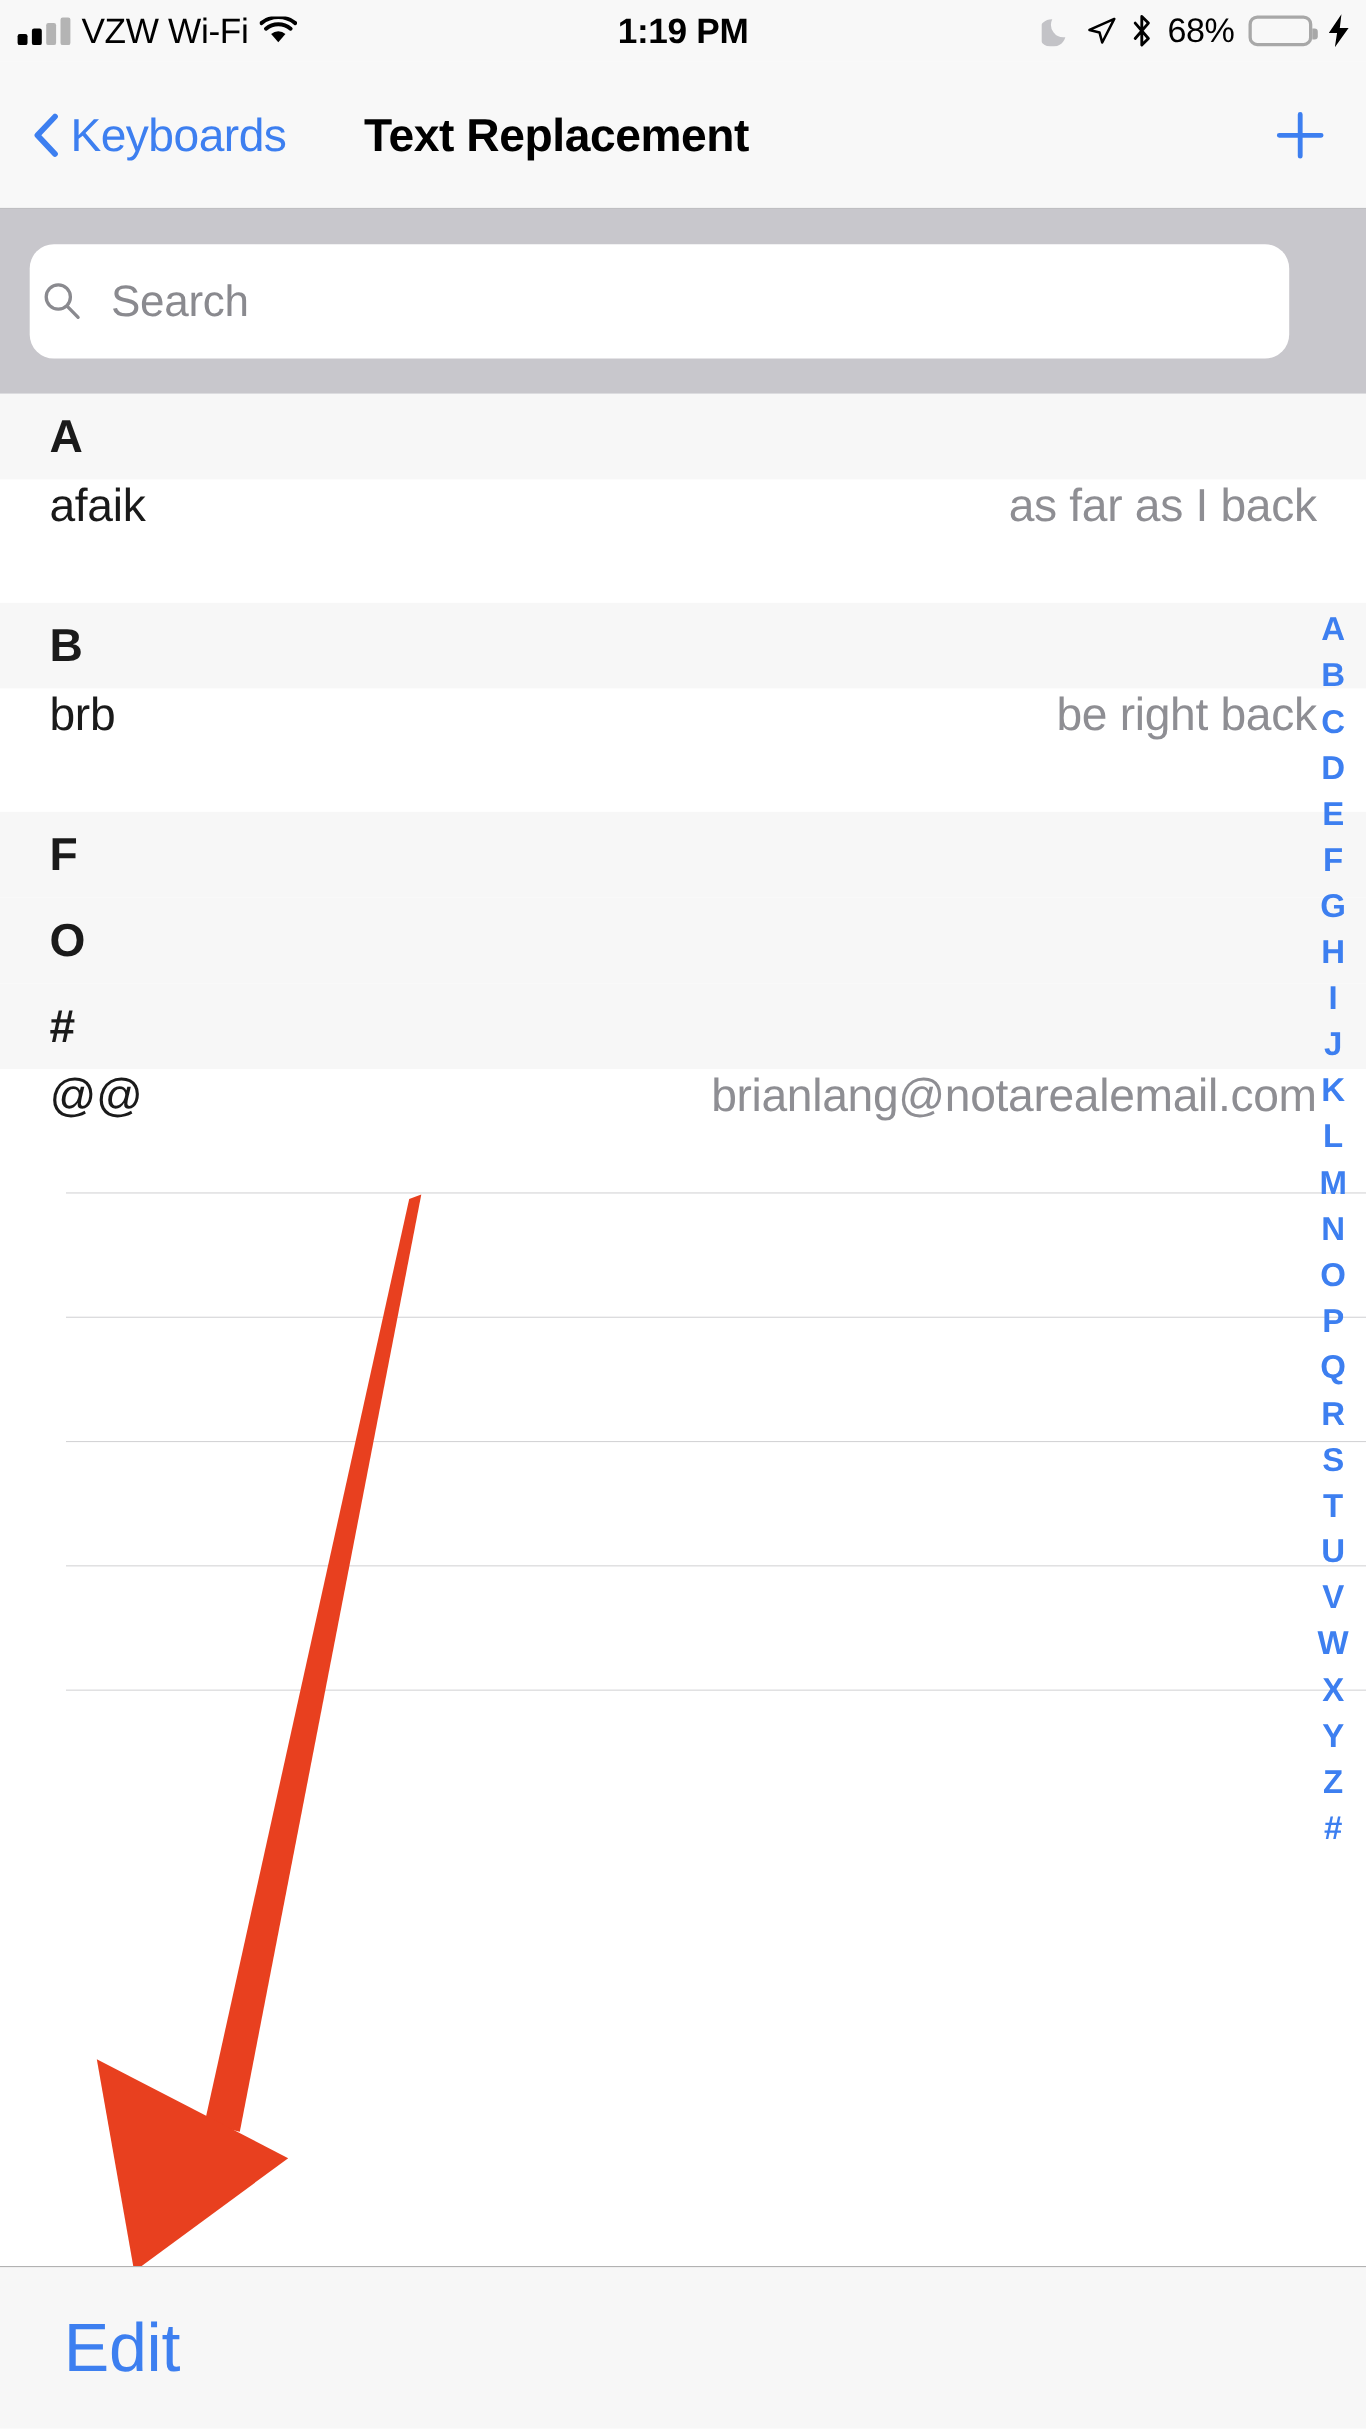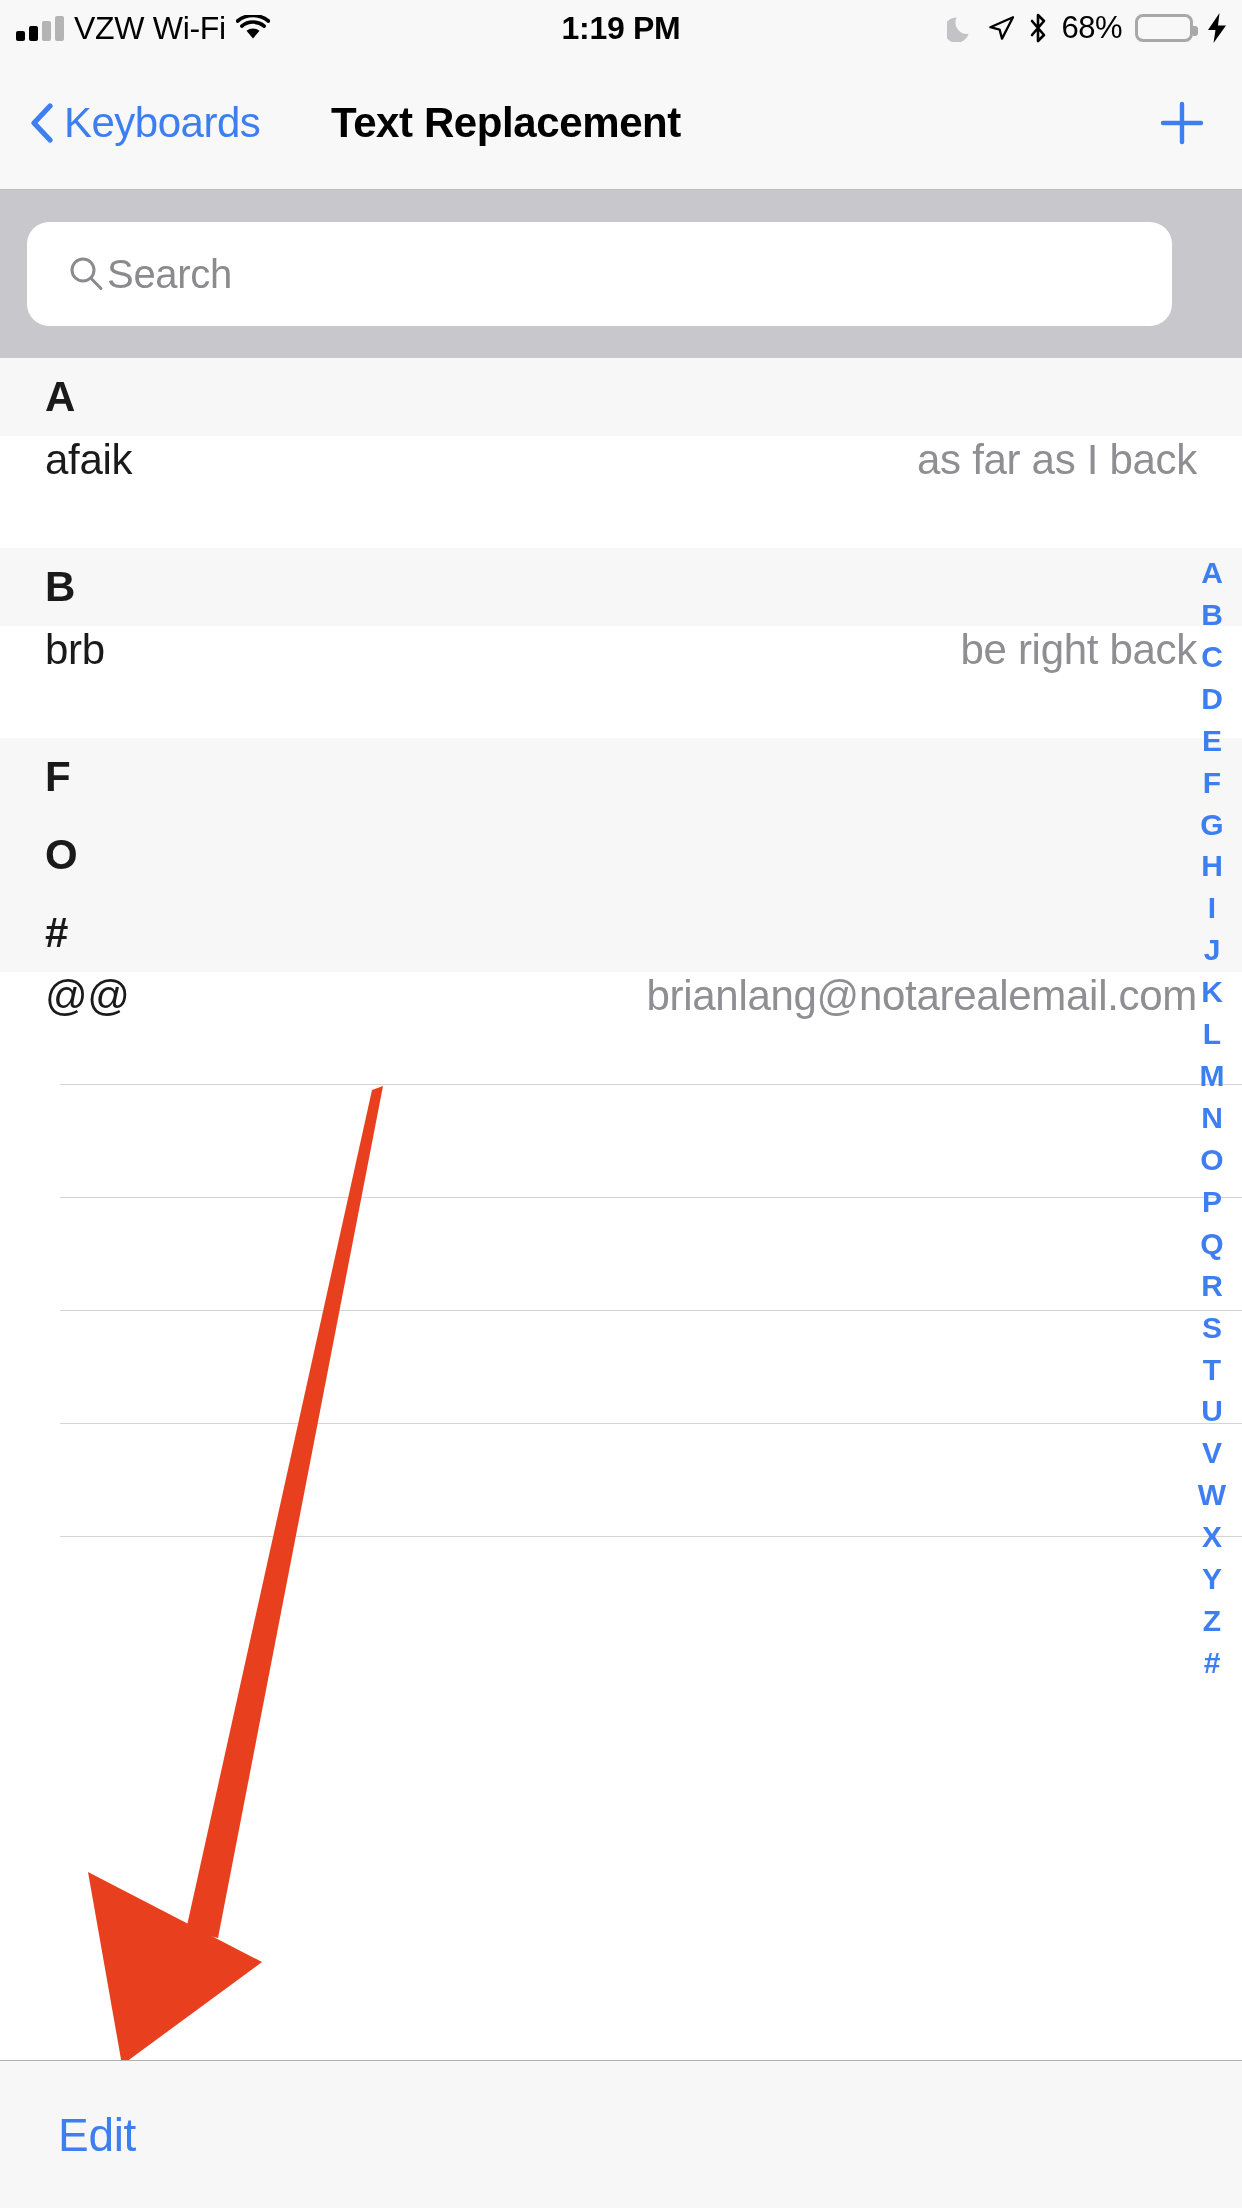--- a/index.html
+++ b/index.html
@@ -84,21 +84,21 @@
   .search-wrap {
     position: absolute; top: 190px; left: 0;
     width: 1242px; height: 168px;
     background: #c8c7cc;
     display: flex; align-items: center;
   }
   .search-field {
     position: absolute; left: 27px; top: 32px;
     width: 1145px; height: 104px;
     background: #fff; border-radius: 22px;
-    display: flex; align-items: center; padding-left: 40px; gap: 2px;
+    display: flex; align-items: center; padding-left: 10px; gap: 26px;
     cursor: text;
   }
   .mag-icon { width: 38px; height: 38px; display:block; flex: none; }
   .search-ph { font-size: 40px; color: #8a8a8f; letter-spacing: -0.3px; }
 
   
   .list {
     position: absolute; top: 358px; left: 0;
     width: 1242px; height: 1700px;
     background: #fff;
@@ -155,21 +155,21 @@
   .toolbar {
     position: absolute; bottom: 0; left: 0;
     width: 1242px; height: 148px;
     background: #f7f7f7;
     border-top: 1px solid #b2b2b2;
     display: flex; align-items: center;
     z-index: 30;
   }
   .edit-btn {
     margin-left: 58px;
-    font-size: 46px; color: #3d7ff0; letter-spacing: -0.3px;
+    font-size: 62px; color: #3d7ff0; letter-spacing: -0.3px;
     cursor: pointer; background: none; border: none;
     font-family: "Liberation Sans", sans-serif;
   }
 </style>
 </head>
 <body>
 
 <div class="screen">
 
   <div class="status-bar">

